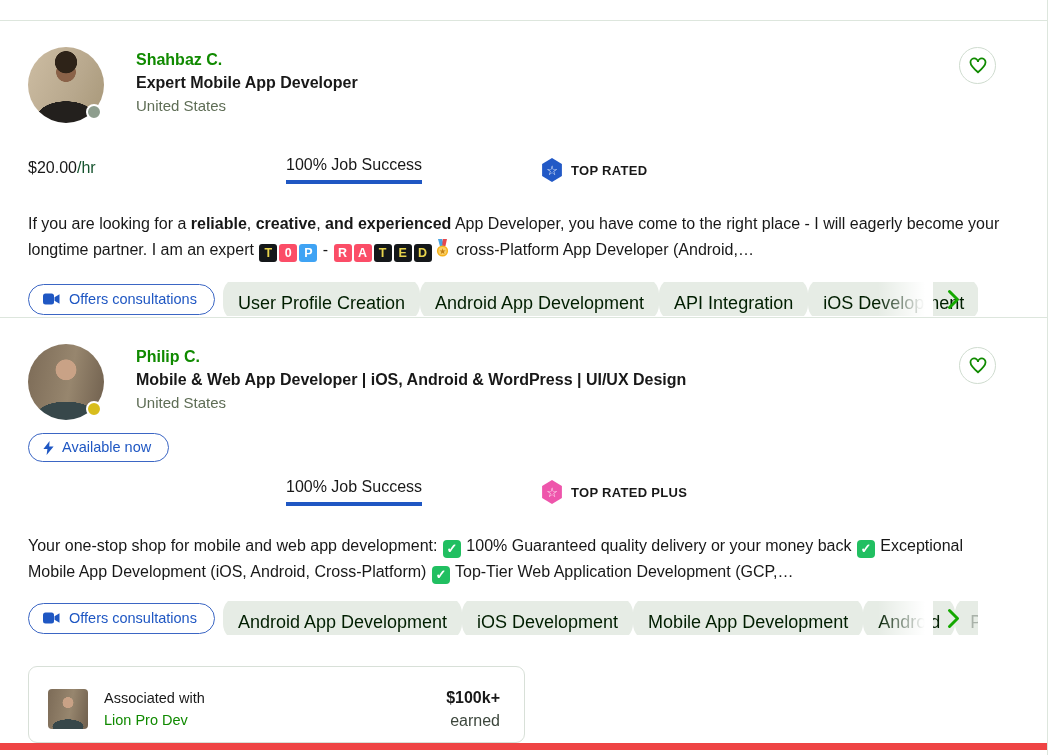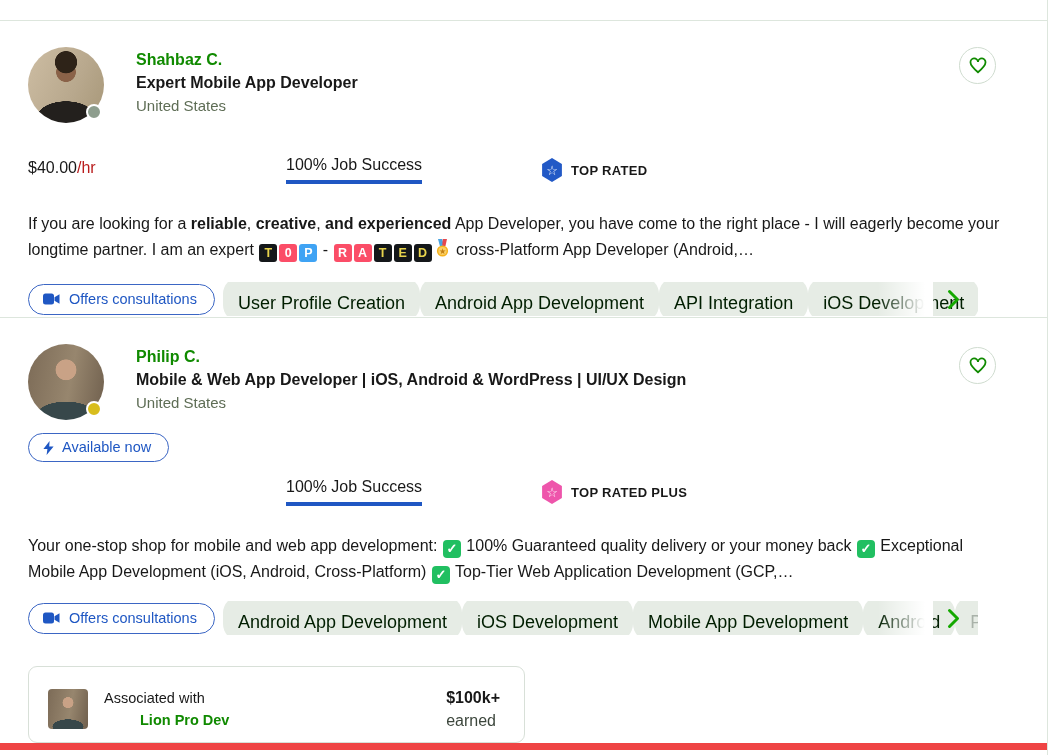--- a/index.html
+++ b/index.html
@@ -63,21 +63,21 @@
     background: #fff; cursor: pointer;
   }
 
   
   .stats {
     display: grid; grid-template-columns: 258px 255px 250px auto;
     align-items: start; margin-top: 33px; height: 46px;
   }
   .card-2 .stats { margin-top: 16px; }
   .rate, .earned { font-size: 16px; line-height: 24px; }
-  .muted { color: #b91c1c; }
+  .muted { color: #14532d; }
   .job-success {
     display: inline-block; font-size: 16px;
     padding-bottom: 6px; border-bottom: 4px solid #1f57c3;
   }
   .badge { display: inline-flex; align-items: center; gap: 8px; margin-top: 2px; }
   .hexagon {
     width: 22px; height: 24px; flex: none;
     clip-path: polygon(50% 0, 95% 25%, 95% 75%, 50% 100%, 5% 75%, 5% 25%);
     display: flex; align-items: center; justify-content: center;
     color: #fff; font-size: 13px;
@@ -132,22 +132,22 @@
   }
 
   
   .assoc-box {
     margin-top: 31px; width: 497px; height: 77px;
     border: 1px solid #d8e0d8; border-radius: 9px;
     display: flex; align-items: center; padding: 8px 24px 0 19px;
   }
   .assoc-thumb { width: 40px; height: 40px; border-radius: 4px; flex: none; }
   .assoc-text { margin-left: 16px; font-size: 14.5px; line-height: 22px; }
-  .assoc-link { color: #108a00; font-weight: 700; cursor: pointer; margin-left: 36px; }
-  .assoc-earned { margin-left: auto; font-size: 16px; line-height: 23px; }
+  .assoc-link { color: #108a00; font-weight: 400; cursor: pointer; }
+  .assoc-earned { margin-left: auto; font-size: 16px; line-height: 23px; text-align: right; }
   .assoc-earned .val { font-weight: 700; }
   .assoc-earned .suf { color: #3c463c; }
 
   
   .heart-btn {
     position: absolute; top: 26px; right: 51px;
     width: 37px; height: 37px; border-radius: 50%;
     border: 1px solid #cfdccf; background: #fff;
     display: flex; align-items: center; justify-content: center;
     cursor: pointer;
@@ -172,21 +172,21 @@
         <div class="location">United States</div>
       </div>
     </div>
     <button class="heart-btn">
       <svg width="18" height="17" viewBox="0 0 24 22">
           <path d="M12 20 C5 14 2 10.5 2 7 a5 5 0 0 1 10-.8 A5 5 0 0 1 22 7 c0 3.5-3 7-10 13z" fill="none" stroke="#108a00" stroke-width="2.4"></path>
         </svg>
     </button>
 
     <div class="stats">
-      <div class="rate"><span>$40.00</span><span class="muted">/hr</span></div>
+      <div class="rate"><span>$20.00</span><span class="muted">/hr</span></div>
       <div><span class="job-success">100% Job Success</span></div>
       <div class="badge">
         <span class="hexagon" style="background-color: rgb(34, 89, 198);">☆</span>
         <span class="badge-label">TOP RATED</span>
       </div>
     </div>
 
     <div class="description"><span>If you are looking for a </span><span class="bold-serif">reliable</span><span>, </span><span class="bold-serif">creative</span><span>, </span><span class="bold-serif">and experienced</span><span> App Developer, you have come to the right place - I will eagerly become your longtime partner. I am an expert </span><span class="tile" style="background: rgb(20, 23, 26); color: rgb(232, 212, 77);">T</span><span class="tile" style="background: rgb(251, 77, 103); color: rgb(255, 255, 255);">0</span><span class="tile" style="background: rgb(63, 163, 244); color: rgb(255, 255, 255);">P</span><span> - </span><span class="tile" style="background: rgb(251, 77, 103); color: rgb(255, 255, 255);">R</span><span class="tile" style="background: rgb(251, 77, 103); color: rgb(255, 255, 255);">A</span><span class="tile" style="background: rgb(20, 23, 26); color: rgb(232, 212, 77);">T</span><span class="tile" style="background: rgb(20, 23, 26); color: rgb(232, 212, 77);">E</span><span class="tile" style="background: rgb(20, 23, 26); color: rgb(232, 212, 77);">D</span><span class="medal"><svg width="15" height="19" viewBox="0 0 15 19">
             <polygon points="3,0 7.2,0 9,7 5,7.6" fill="#4aa3e0"></polygon>
             <polygon points="7.8,0 12,0 10.4,7.2 7.2,6.6" fill="#e5484d"></polygon>

